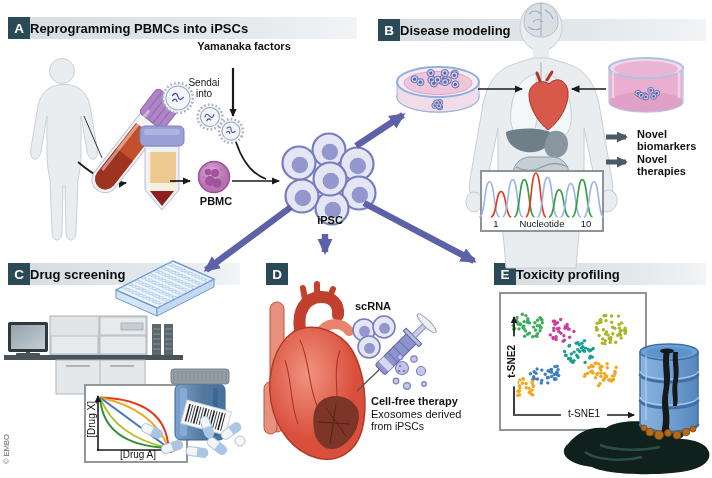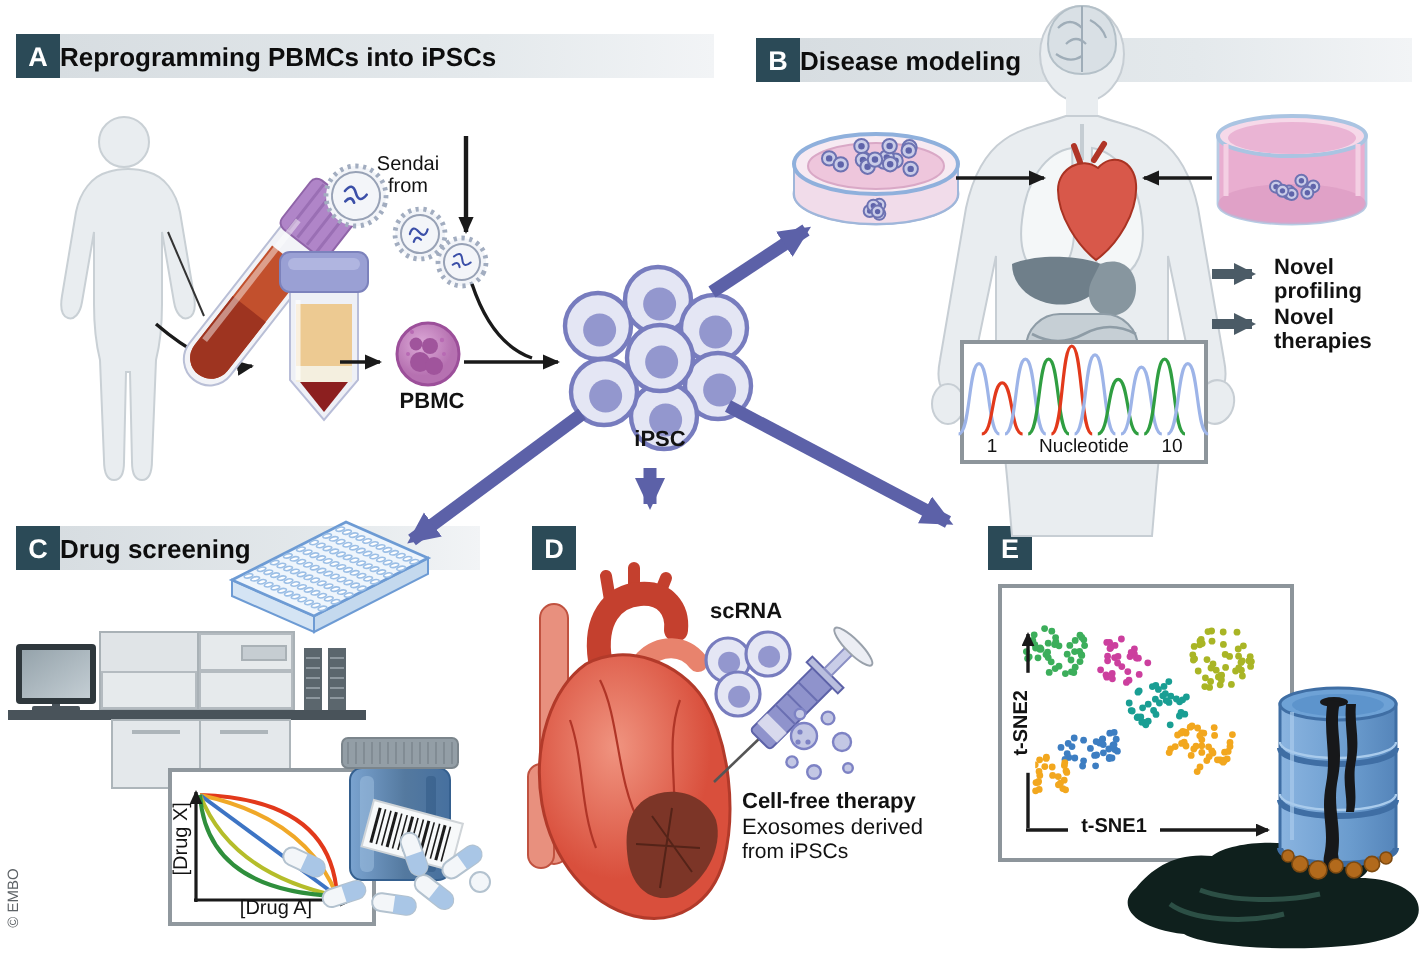--- a/index.html
+++ b/index.html
@@ -41,20 +41,23 @@
     <div class="ph-letter">C</div>
     <div class="ph-bar">
       <span class="ph-title">Drug screening</span>
     </div>
   </div>
   <div class="panel-header" style="left:266px;top:263px;width:194px">
     <div class="ph-letter">D</div>
   </div>
   <div class="panel-header" style="left:494px;top:263px;width:212px">
     <div class="ph-letter">E</div>
+    <div class="ph-bar">
+      <span class="ph-title">Toxicity profiling</span>
+    </div>
   </div>
 
   <svg id="art" width="712" height="478" viewBox="0 0 712 478">
     <defs>
       <marker id="arrBlack" markerUnits="userSpaceOnUse" markerWidth="10" markerHeight="9" refX="7.5" refY="3.8" orient="auto">
         <path d="M0,0 L8.5,3.8 L0,7.6 Z" fill="#1a1a1a"></path>
       </marker>
       <marker id="arrAxis" markerUnits="userSpaceOnUse" markerWidth="9" markerHeight="8" refX="6" refY="3.2" orient="auto">
         <path d="M0,0 L7,3.2 L0,6.4 Z" fill="#1a1a1a"></path>
       </marker>
@@ -826,45 +829,46 @@
         <circle cx="650" cy="432" r="4" fill="#b26a1c" stroke="#7e4a10" stroke-width="0.8"></circle>
         <circle cx="659" cy="435" r="4.5" fill="#b26a1c" stroke="#7e4a10" stroke-width="0.8"></circle>
         <circle cx="668" cy="433" r="3.5" fill="#b26a1c" stroke="#7e4a10" stroke-width="0.8"></circle>
         <circle cx="677" cy="435" r="4" fill="#b26a1c" stroke="#7e4a10" stroke-width="0.8"></circle>
         <circle cx="686" cy="432" r="3.8" fill="#b26a1c" stroke="#7e4a10" stroke-width="0.8"></circle>
         <circle cx="693" cy="429" r="3" fill="#b26a1c" stroke="#7e4a10" stroke-width="0.8"></circle>
         <circle cx="644" cy="428" r="3" fill="#b26a1c" stroke="#7e4a10" stroke-width="0.8"></circle>
       </g>
   </svg>
 
+  <div class="lbl b ctr" style="left:158px;top:41px;width:172px">Yamanaka factors</div>
   <div class="lbl ctr" style="left:178px;top:78px;width:52px;font-size:10px">
     <div>Sendai</div>
-    <div>from</div>
+    <div>into</div>
   </div>
   <div class="lbl b ctr" style="left:188px;top:196px;width:56px">PBMC</div>
   <div class="lbl b ctr" style="left:302px;top:215px;width:56px">iPSC</div>
 
   <div class="lbl b" style="left:637px;top:129px">
     <div>Novel</div>
-    <div>profiling</div>
+    <div>biomarkers</div>
   </div>
   <div class="lbl b" style="left:637px;top:154px">
     <div>Novel</div>
     <div>therapies</div>
   </div>
 
   <div class="lbl small ctr" style="left:488px;top:219px;width:16px">1</div>
   <div class="lbl small ctr" style="left:510px;top:219px;width:64px">Nucleotide</div>
   <div class="lbl small ctr" style="left:578px;top:219px;width:16px">10</div>
 
   <div class="lbl ctr rot" style="left:64px;top:414px;width:56px;font-size:10px">[Drug X]</div>
   <div class="lbl ctr" style="left:108px;top:450px;width:60px;font-size:10px">[Drug A]</div>
 
   <div class="lbl b ctr" style="left:349px;top:301px;width:48px">scRNA</div>
   <div class="lbl b" style="left:371px;top:396px">Cell-free therapy</div>
   <div class="lbl" style="left:371px;top:409px;font-size:11px">Exosomes derived</div>
   <div class="lbl" style="left:371px;top:421px;font-size:10.5px">from iPSCs</div>
 
   <div class="lbl ctr rot wbg" style="left:487px;top:356px;width:50px;font-size:10px;font-weight:600">t-SNE2</div>
-  <div class="lbl ctr wbg" style="left:534px;top:409px;width:46px;font-size:10px;font-weight:700">t-SNE1</div>
+  <div class="lbl ctr wbg" style="left:561px;top:409px;width:46px;font-size:10px;font-weight:400">t-SNE1</div>
 
   <div class="lbl ctr rot" style="left:-13px;top:445px;width:40px;font-size:7.5px;color:#5d6266">© EMBO</div>
 </div>
 
 </body></html>

